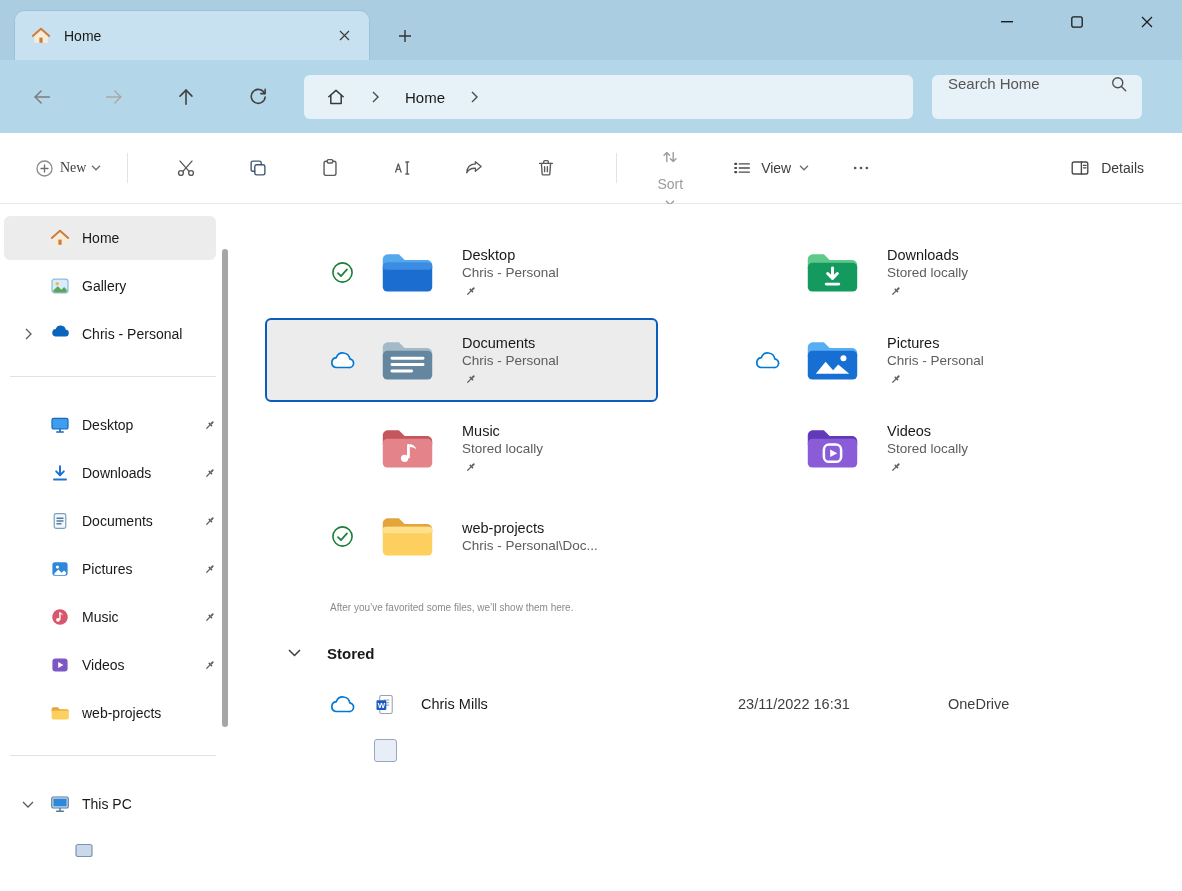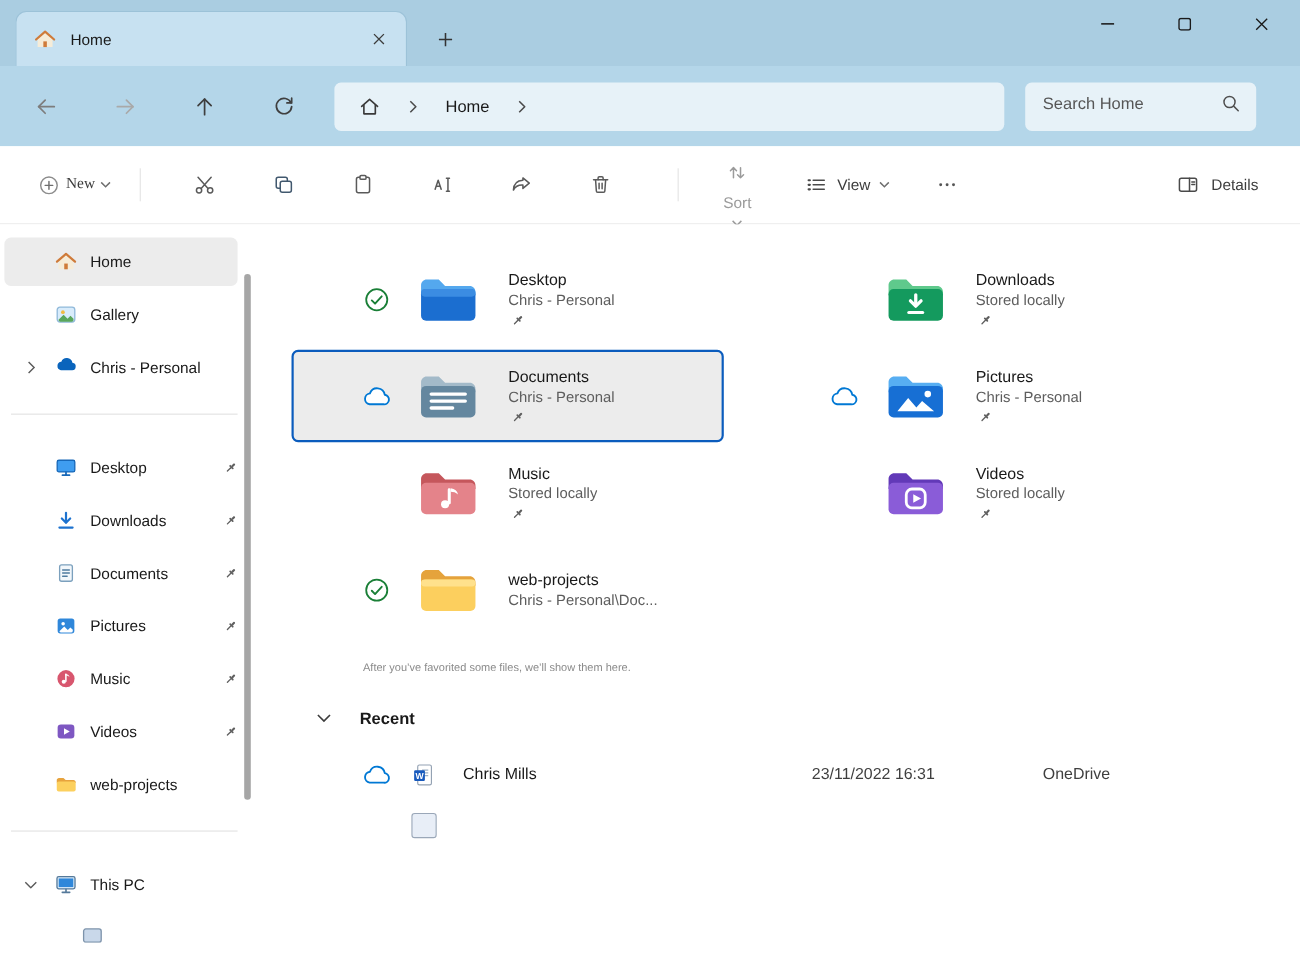--- a/index.html
+++ b/index.html
@@ -12,21 +12,21 @@
   .titlestrip { position:absolute; top:0; left:0; width:100%; height:60px; background:rgba(90,130,160,0.10); }
   .tab { position:absolute; left:14px; top:10px; width:356px; height:50px; background:#c7e1f1; border:1px solid #9cc2d8; border-bottom:none; border-radius:10px 10px 0 0; display:flex; align-items:center; padding:0 12px 0 16px; }
   .tab-title { margin-left:13px; font-size:14px; }
   .tab-close { margin-left:auto; width:26px; height:26px; border-radius:4px; display:flex; align-items:center; justify-content:center; }
   .newtab { position:absolute; left:390px; top:22px; width:30px; height:28px; border-radius:4px; display:flex; align-items:center; justify-content:center; }
   .winctrls { position:absolute; right:0; top:0; display:flex; }
   .wbtn { width:70px; height:44px; display:flex; align-items:center; justify-content:center; }
 
   .nav-btn { position:absolute; top:77px; width:40px; height:40px; border-radius:5px; display:flex; align-items:center; justify-content:center; }
   .breadcrumb { position:absolute; left:304px; top:75px; width:609px; height:44px; background:rgba(255,255,255,0.68); border-radius:6px; display:flex; align-items:center; padding-left:22px; gap:26px; font-size:15px; }
-  .searchbox { position:absolute; left:932px; top:75px; width:210px; height:44px; background:rgba(255,255,255,0.68); border-radius:6px; display:flex; align-items:flex-end; padding:0 14px 16px 16px; }
+  .searchbox { position:absolute; left:932px; top:75px; width:210px; height:44px; background:rgba(255,255,255,0.68); border-radius:6px; display:flex; align-items:flex-start; padding:0 14px 16px 16px; }
   .search-input { border:none; outline:none; background:transparent; flex:1; font-size:15px; font-family:inherit; color:#333; min-width:0; }
   .search-input::placeholder { color:#565656; opacity:1; }
 
   
   .toolbar { position:absolute; top:133px; left:0; width:100%; height:71px; background:#fff; border-bottom:1px solid #e8e8e8; display:flex; align-items:center; }
   .tb-new { margin-left:28px; display:flex; align-items:center; gap:5px; font-size:14px; color:#3d3d3d; height:44px; padding:0 6px; border-radius:4px;font-family:Liberation Serif, serif; }
   .tb-sep { width:1px; height:30px; background:#e3e3e3; margin:0 20px; }
   .tb-icons { display:flex; align-items:center; margin-left:16px; }
   .tb-ic { width:44px; height:44px; display:flex; align-items:center; justify-content:center; margin-right:28px; border-radius:4px; }
   .tb-drop { display:flex; align-items:center; gap:8px; font-size:14px; height:44px; padding:0 6px; border-radius:4px; }
@@ -705,21 +705,21 @@
       </div>
 
       <div class="fav-empty">After you’ve favorited some files, we’ll show them here.</div>
 
       <div class="sec-head" id="recent-head">
         <span>
           <svg width="13" height="8" viewBox="0 0 13 8" fill="none" stroke="#3c3c3c" stroke-width="1.5">
               <path d="M1 1l5.5 5.5L12 1"></path>
             </svg>
         </span>
-        <span>Recent</span>
+        <span>Stored</span>
       </div>
 
       <div class="recent-row">
         <span class="rc-status">
           <svg width="26" height="19" viewBox="0 0 26 19">
               <path d="M7 16.5A5 5 0 0 1 7.3 6.6 7 7 0 0 1 20.8 7.9 4.3 4.3 0 0 1 19.7 16.5 Z" fill="#fff" stroke="#0078d4" stroke-width="1.7" stroke-linejoin="round"></path>
             </svg>
         </span>
         <span class="rc-file">
           <svg width="23" height="23" viewBox="0 0 24 24">

